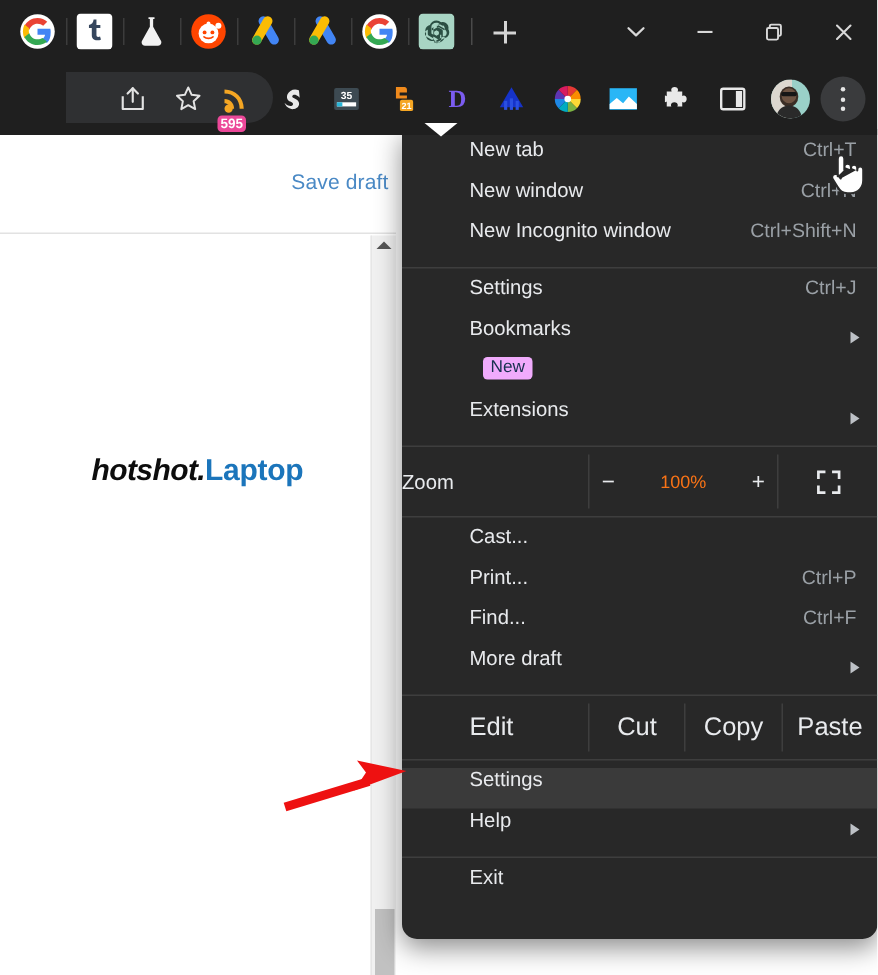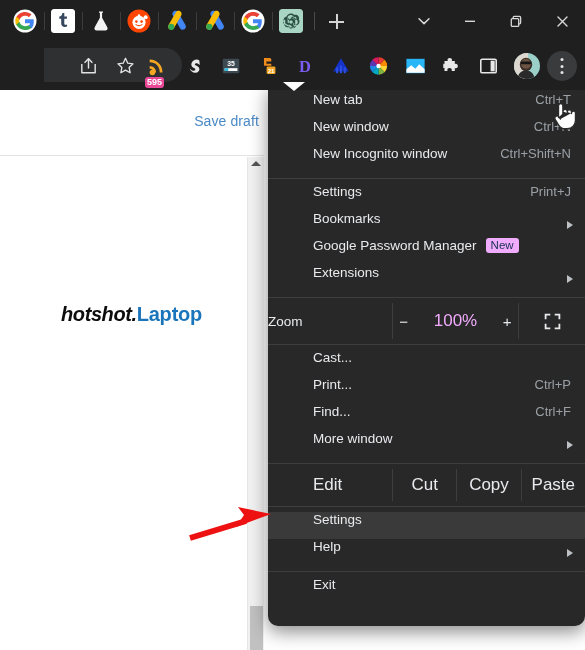--- a/index.html
+++ b/index.html
@@ -120,21 +120,21 @@
     margin-left: 9px; background:#f0abfc; color:#16304f; font-size: 11.5px;
     border-radius: 3px; padding: 1px 5px 2px 5px; line-height: 12px;
   }
 
   
   .zoomrow { display: flex; align-items: stretch; height: 36px; color:#e8eaed; font-size: 13.5px; }
   .zr-label { display:flex; align-items:center; width: 124px; }
   .zr-div { width: 1px; background: #3e3e3e; }
   .zr-ctrl { flex: 1; display: flex; align-items: center; justify-content: center; gap: 21px; }
   .zr-btn { font-size: 15px; color:#e8eaed; width: 18px; text-align:center; }
-  .zr-val { font-size: 17px; color:#f0abfc; min-width: 40px; text-align:center; }
+  .zr-val { font-size: 12px; color:#f97316; min-width: 40px; text-align:center; }
   .zr-full { width: 66px; display:flex; align-items:center; justify-content:center; }
 
   
   .editrow { display:flex; align-items:stretch; height: 32px; color:#e8eaed; font-size: 17px; }
   .er-label { display:flex; align-items:center; padding-left: 45px; width: 124px; }
   .er-item { flex:1; display:flex; align-items:center; justify-content:center;text-align:right; }
   .er-div { width:1px; background:#3e3e3e; }
 
   
   .annot { position: absolute; left: 0; top: 0; width: 585px; height: 650px; pointer-events: none; }
@@ -172,28 +172,27 @@
     </div>
     <div class="mi">
       <span class="lbl">New Incognito window</span>
       <span class="accel">Ctrl+Shift+N</span>
     </div>
 
     <div class="sep"></div>
 
     <div class="mi">
       <span class="lbl">Settings</span>
-      <span class="accel">Print+J</span>
+      <span class="accel">Ctrl+J</span>
     </div>
     <div class="mi">
       <span class="lbl">Bookmarks</span>
       <span class="arrow-r"></span>
     </div>
     <div class="mi">
-      <span class="lbl">Google Password Manager</span>
       <span class="newpill">New</span>
     </div>
     <div class="mi">
       <span class="lbl">Extensions</span>
       <span class="arrow-r"></span>
     </div>
 
     <div class="sep"></div>
 
     <div class="zoomrow">
@@ -224,21 +223,21 @@
     </div>
     <div class="mi">
       <span class="lbl">Print...</span>
       <span class="accel">Ctrl+P</span>
     </div>
     <div class="mi">
       <span class="lbl">Find...</span>
       <span class="accel">Ctrl+F</span>
     </div>
     <div class="mi">
-      <span class="lbl">More window</span>
+      <span class="lbl">More draft</span>
       <span class="arrow-r"></span>
     </div>
 
     <div class="sep"></div>
 
     <div class="editrow">
       <div class="er-label">Edit</div>
       <div class="er-div"></div>
       <div class="er-item">Cut</div>
       <div class="er-div"></div>

